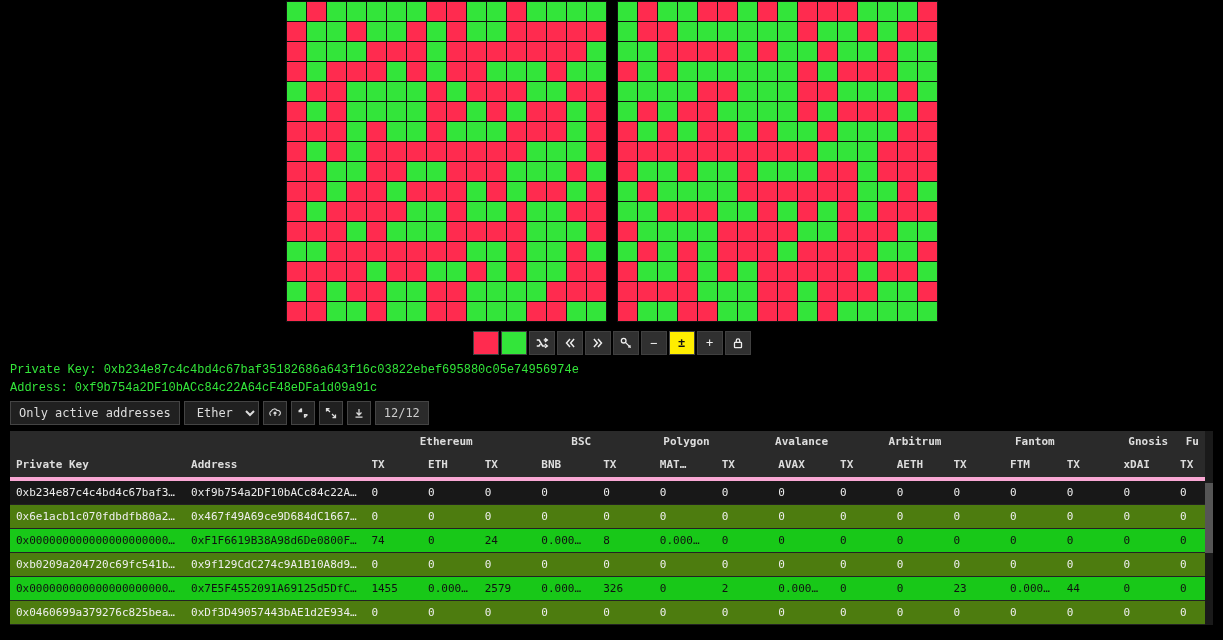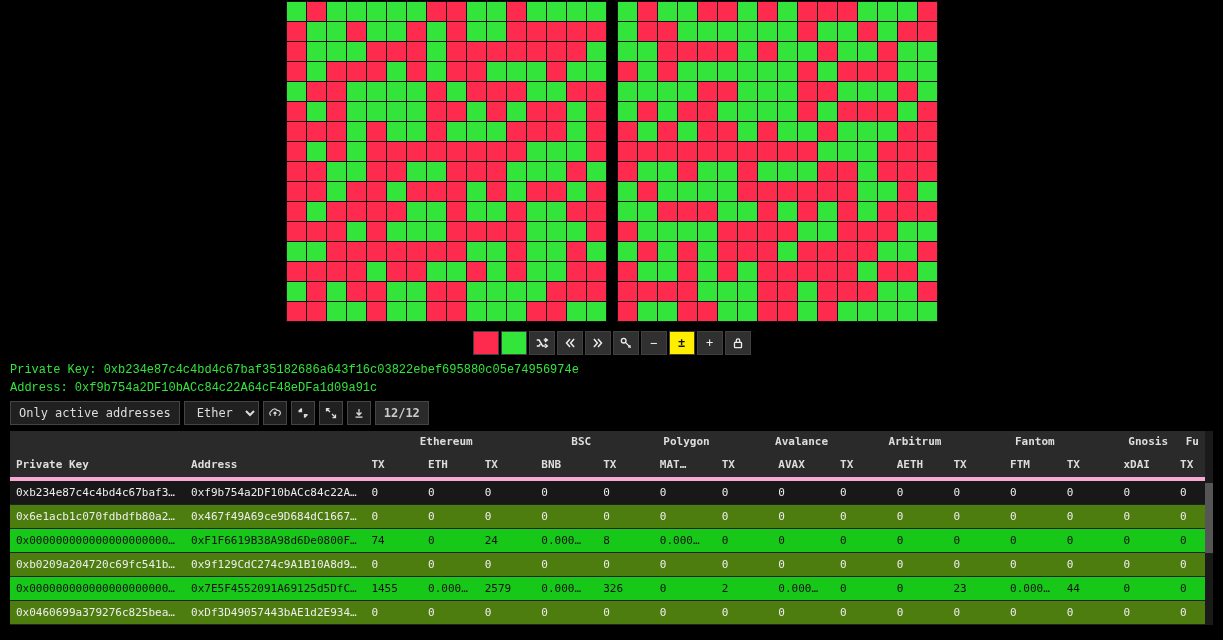--- a/index.html
+++ b/index.html
@@ -74,21 +74,21 @@
     background: #202020;
     color: #ddd;
     border: 1px solid #444;
     display: flex; align-items: center; justify-content: center;
     padding: 0 8px;
     font-family: inherit; font-size: 12px;
     cursor: pointer;
   }
   .mbtn.icon { width: 24px; padding: 0; }
   .mbtn.icon svg { width: 12px; height: 12px; }
-  .pagecount { background:#2a2a2a; border:1px solid #444; height:24px; display:flex; align-items:center; padding:0 8px;font-weight:bold; }
+  .pagecount { background:#2a2a2a; border:1px solid #444; height:24px; display:flex; align-items:center; padding:0 8px; }
 
   .table-wrap {
     margin: 6px 0 0 10px;
     width: 1203px;
     overflow: hidden;
     position: relative;
   }
   table {
     border-collapse: collapse;
     width: 1195px;

